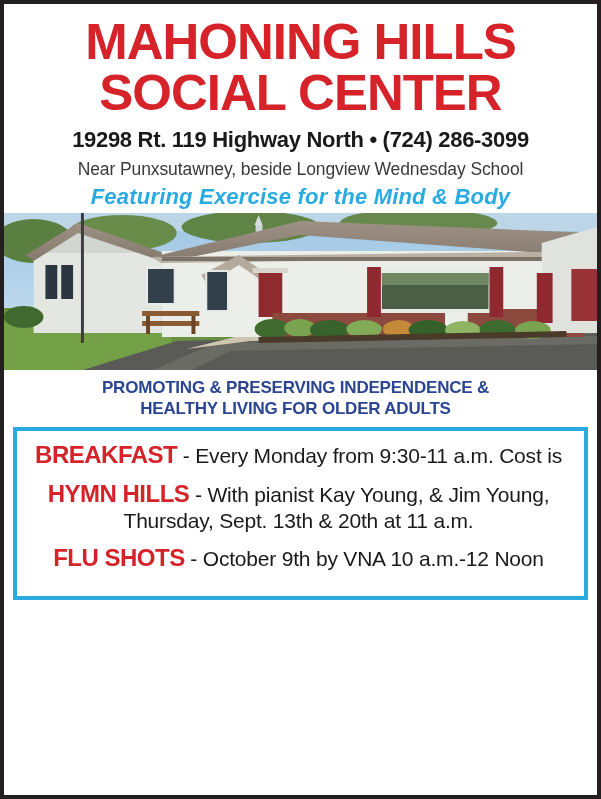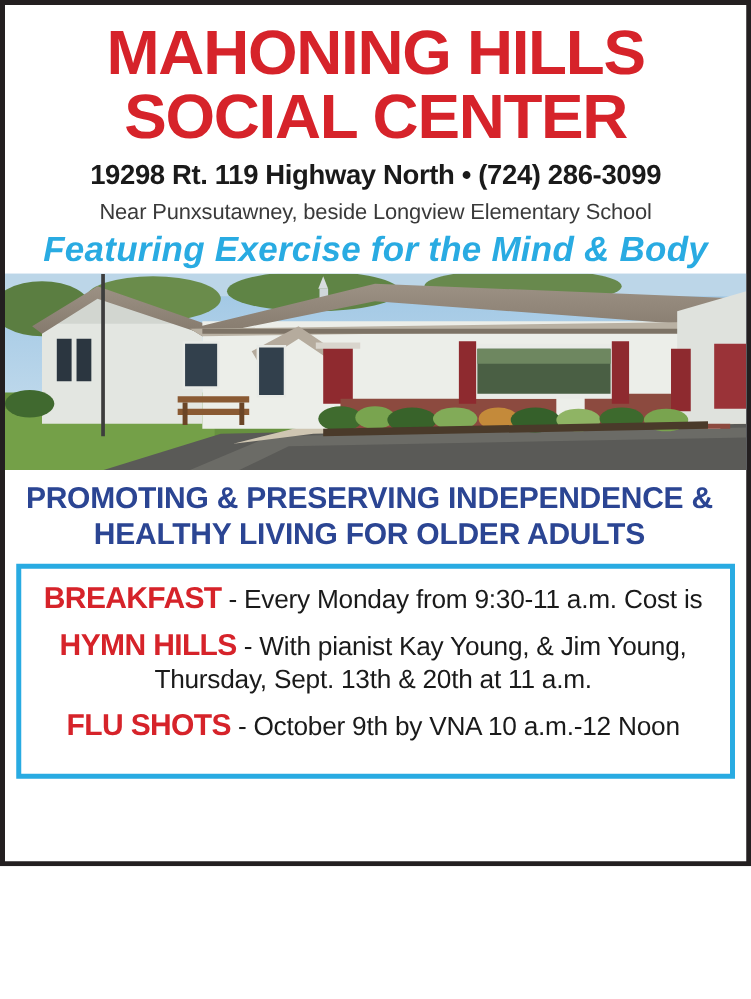--- a/index.html
+++ b/index.html
@@ -4,21 +4,21 @@
 <title>Mahoning Hills Social Center Flyer</title>
 <style>
   html,body{margin:0;padding:0;background:#ffffff;}
   body{
     font-family:"Liberation Sans", sans-serif;
     -webkit-font-smoothing:antialiased;
   }
   #flyer{
     position:relative;
     width:601px;
-    height:693px;
+    height:799px;
     background:#ffffff;
     box-sizing:border-box;
     border:4px solid #231f20;
     overflow:hidden;
   }
   
   .header{
     padding:6px 8px 0 8px;
     text-align:center;
   }
@@ -43,42 +43,42 @@
   }
   .nearline{
     color:#3a3a3a;
     font-size:17.5px;
     font-weight:400;
     letter-spacing:-0.1px;
     margin-top:6px;
   }
   .featuring{
     color:#29abe2;
-    font-size:28px;
+    font-size:22px;
     font-weight:bold;
     font-style:italic;
     letter-spacing:0.2px;
     margin-top:4px;
     margin-bottom:3px;
   }
   
   .photo{
     position:relative;
     width:100%;
     height:157px;
     overflow:hidden;
     background:#8fb7d8;
   }
   .photo svg{display:block;width:100%;height:100%;}
   
   .promo{
     text-align:center;
     color:#2b4593;
     font-weight:bold;
-    font-size:24px;
+    font-size:17px;
     line-height:1.22;
     letter-spacing:-0.2px;
     padding:8px 16px 6px 6px;
   }
   .promo div{white-space:nowrap;}
   
   .events-box{
     margin:2px 9px 8px 9px;
     border:4px solid #29abe2;
     background:#ffffff;
@@ -105,21 +105,21 @@
 </style>
 </head>
 <body>
 
 <div id="flyer">
 
   <div class="header">
     <div class="title-line title-1">MAHONING HILLS</div>
     <div class="title-line title-2">SOCIAL CENTER</div>
     <div class="addr">19298 Rt. 119 Highway North • (724) 286-3099</div>
-    <div class="nearline">Near Punxsutawney, beside Longview Elementary School</div>
+    <div class="nearline">Near Punxsutawney, beside Longview Wednesday School</div>
     <div class="featuring">Featuring Exercise for the Mind &amp; Body</div>
   </div>
 
   <div class="photo">
     <svg viewBox="0 0 601 157" preserveAspectRatio="none">
       <defs>
         <linearGradient id="sky" x1="0" y1="0" x2="0" y2="1">
           <stop offset="0%" stop-color="#9ec6e4"></stop>
           <stop offset="100%" stop-color="#cfe2ef"></stop>
         </linearGradient>

